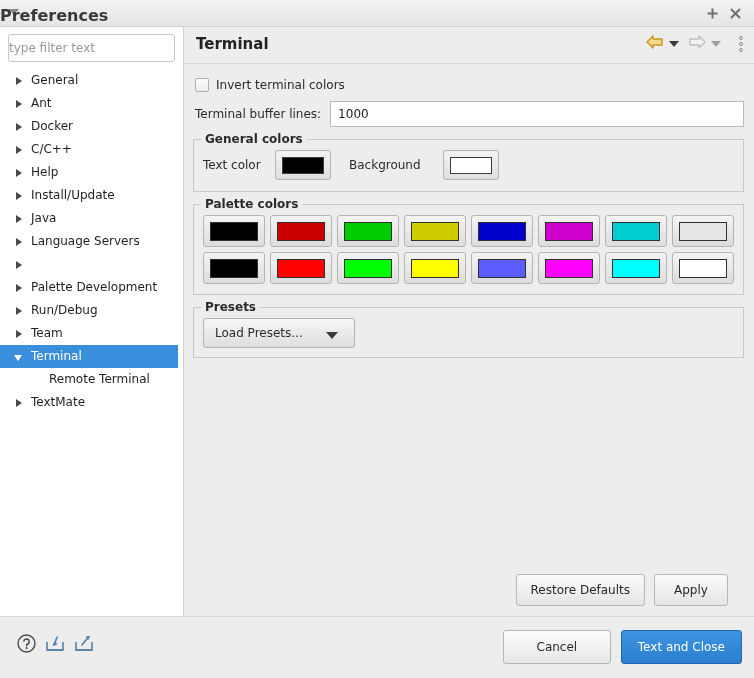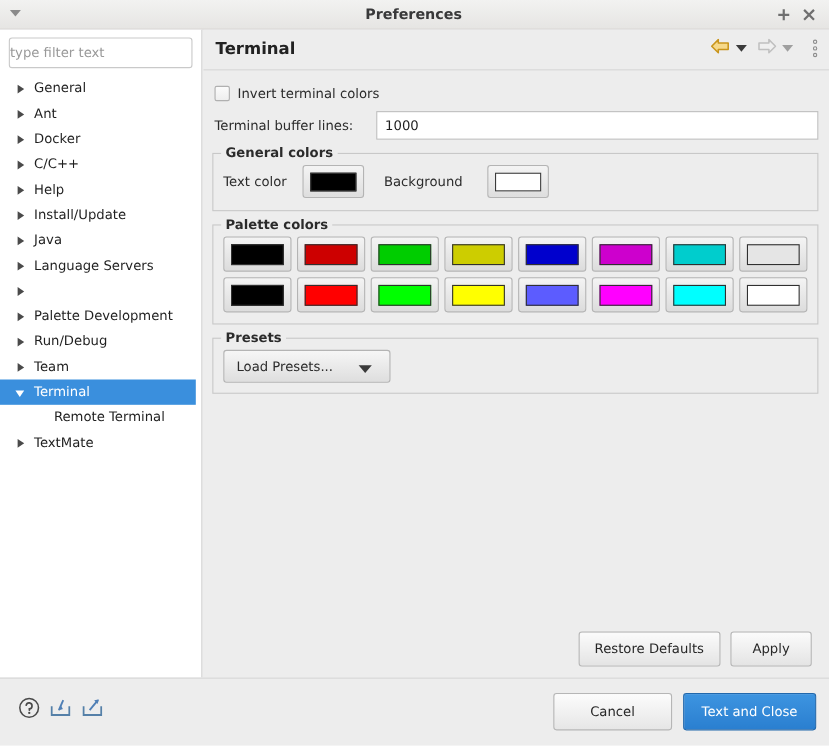--- a/index.html
+++ b/index.html
@@ -27,22 +27,22 @@
   .titlebar {
     position: relative;
     height: 27px;
     background: linear-gradient(to bottom, #f2f2f1 0%, #e6e5e3 100%);
     border-bottom: 1px solid #d2d0cd;
     box-sizing: border-box;
   }
   .titlebar-title {
     position: absolute;
     left: 0; right: 2px; top: 6px;
-    text-align: center;
-    font-size: 13px;
+    text-align: left;
+    font-size: 16px;
     font-weight: bold;
     color: #39393a;
   }
   .tb-left-menu {
     position: absolute;
     left: 9px; top: 9px;
     width: 0; height: 0;
     border-left: 5px solid transparent;
     border-right: 5px solid transparent;
     border-top: 6px solid #8a8a8a;
@@ -210,21 +210,20 @@
     background: linear-gradient(to bottom,#fbfbfb,#eeeeee);
     box-sizing: border-box;
     margin-right: 7px;
   }
   .row-check .lbl { font-size: 12px; color: #2b2b2b; }
 
   .row-field {
     display: flex;
     align-items: center;
     margin: 0 0 9px 2px;
-    gap: 12px;
   }
   .row-field .lbl {
     font-size: 12px;
     color: #2b2b2b;
     margin-right: 9px;
   }
   .text-input {
     flex: 1;
     height: 26px;
     box-sizing: border-box;
@@ -334,21 +333,21 @@
     border-left: 6px solid transparent;
     border-right: 6px solid transparent;
     border-top: 7px solid #3a3a3a;
   }
 
   .action-row {
     display: flex;
     justify-content: flex-end;
     gap: 9px;
     position: absolute;
-    right: 16px;
+    right: 26px;
     bottom: 10px;
   }
   .btn {
     height: 32px;
     min-width: 74px;
     padding: 0 14px;
     border: 1px solid #b6b6b6;
     border-radius: 3px;
     background: linear-gradient(to bottom,#fbfbfb,#e4e4e4);
     font-family: "DejaVu Sans", "Liberation Sans", sans-serif;

